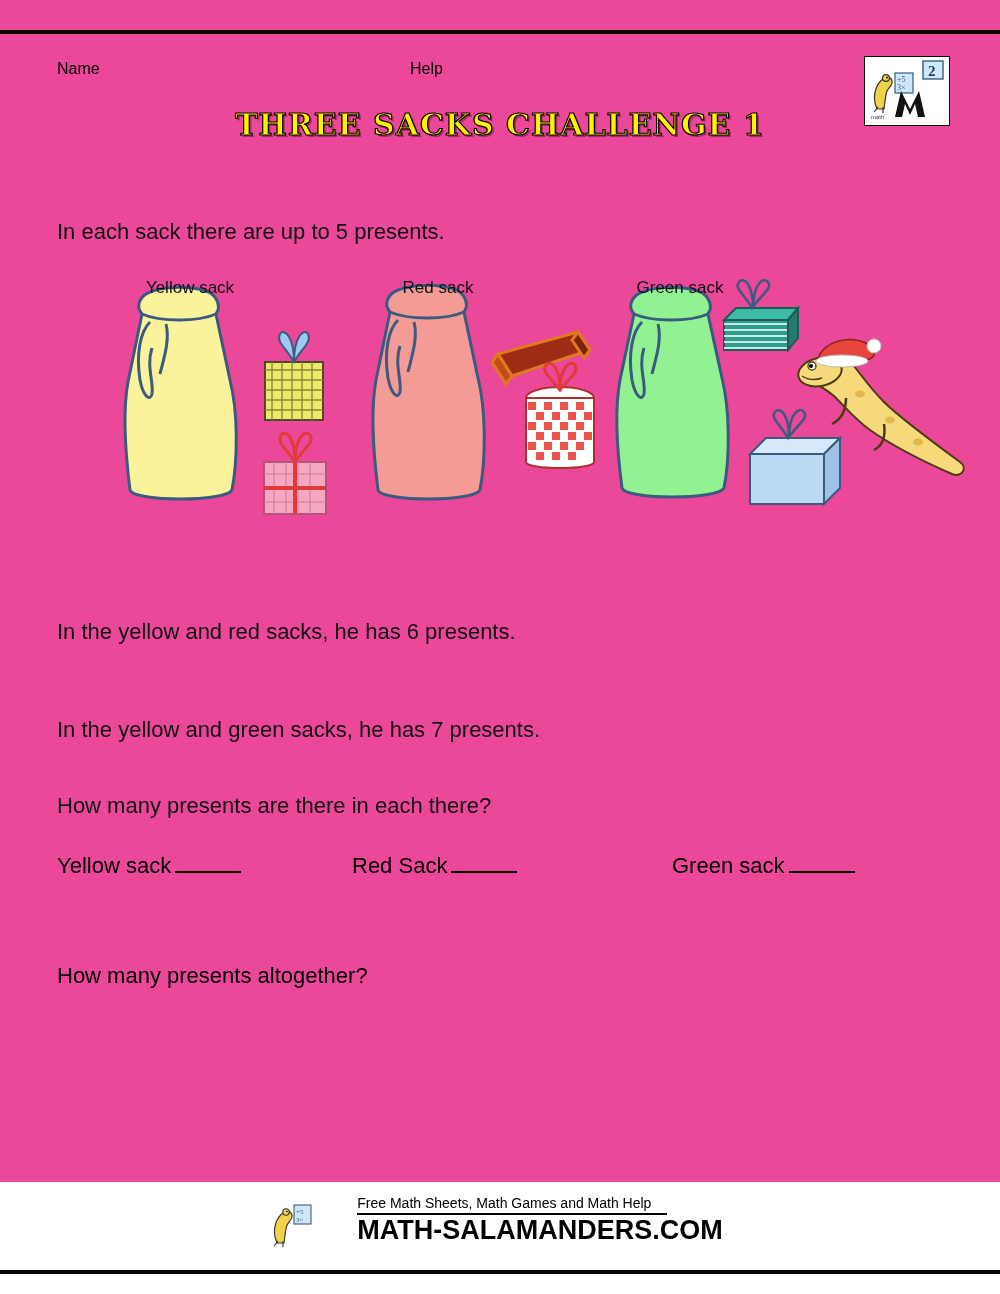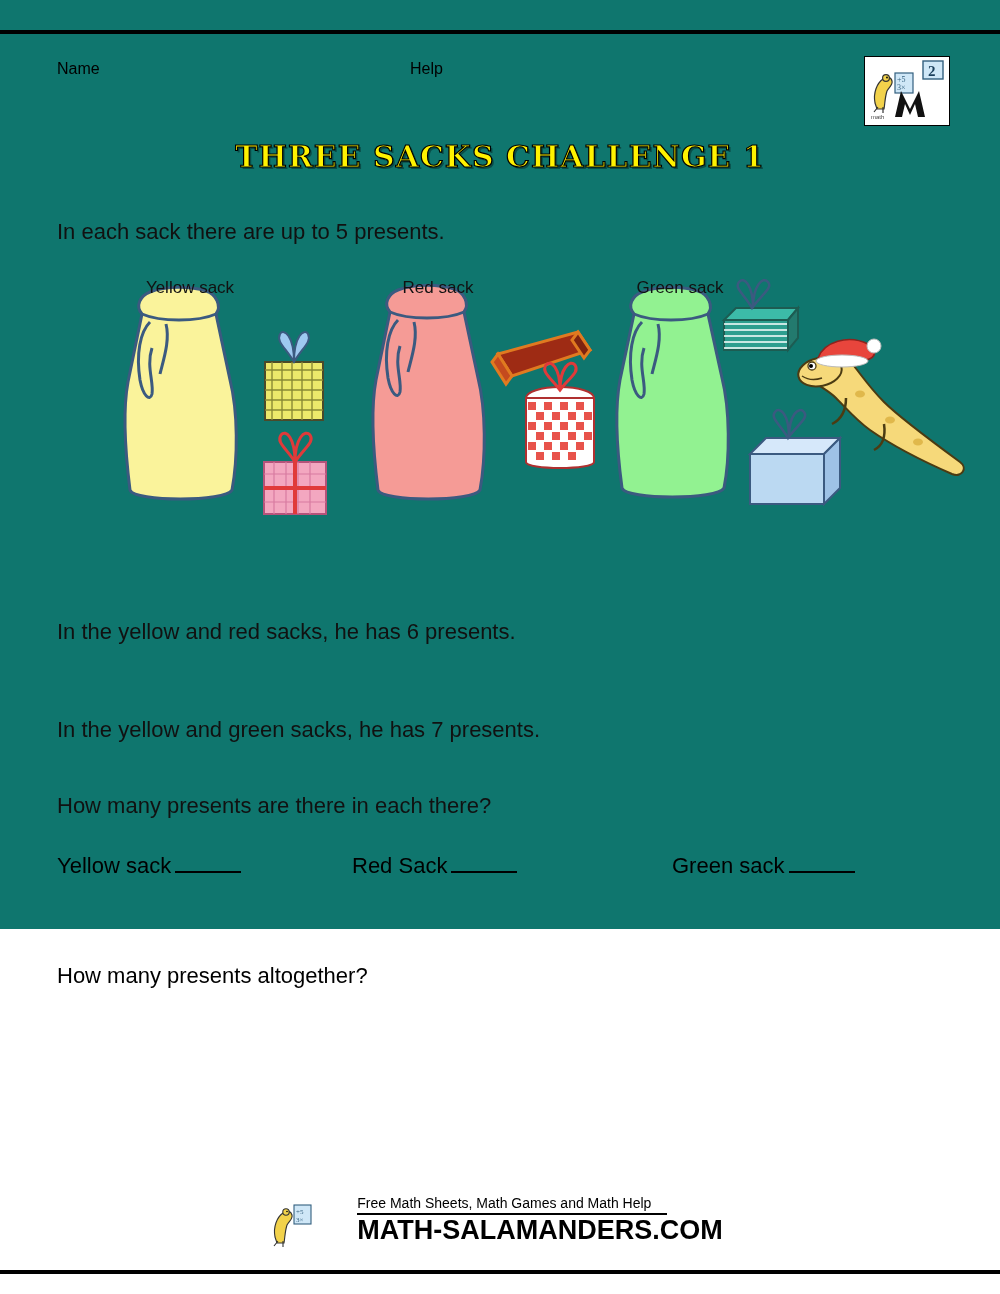--- a/index.html
+++ b/index.html
@@ -12,22 +12,22 @@
     height: 1294px;
     position: relative;
     font-family: "Liberation Sans", sans-serif;
     color: #000000;
     overflow: hidden;
   }
   .page {
     position: absolute;
     left: 0; top: 0;
     width: 1000px;
-    height: 929px;
-    background: #0f766e;
+    height: 1182px;
+    background: #ec4899;
   }
   .rule-top {
     position: absolute;
     left: 0;
     top: 30px;
     width: 1000px;
     height: 4px;
     background: #000;
   }
   .rule-bottom {
@@ -56,21 +56,20 @@
     top: 107px;
     width: 1000px;
     text-align: center;
     font-family: "DejaVu Serif", serif;
     font-weight: bold;
     font-size: 30px;
     letter-spacing: 1px;
     color: #FFF200;
     -webkit-text-stroke: 1.2px #000;
     text-shadow: 2px 2px 0 rgba(0,0,0,0.35);
-    margin-top: 32px;
   }
   .logo-box {
     position: absolute;
     left: 864px;
     top: 56px;
     width: 84px;
     height: 68px;
     border: 1px solid #000;
     background: #fff;
   }

